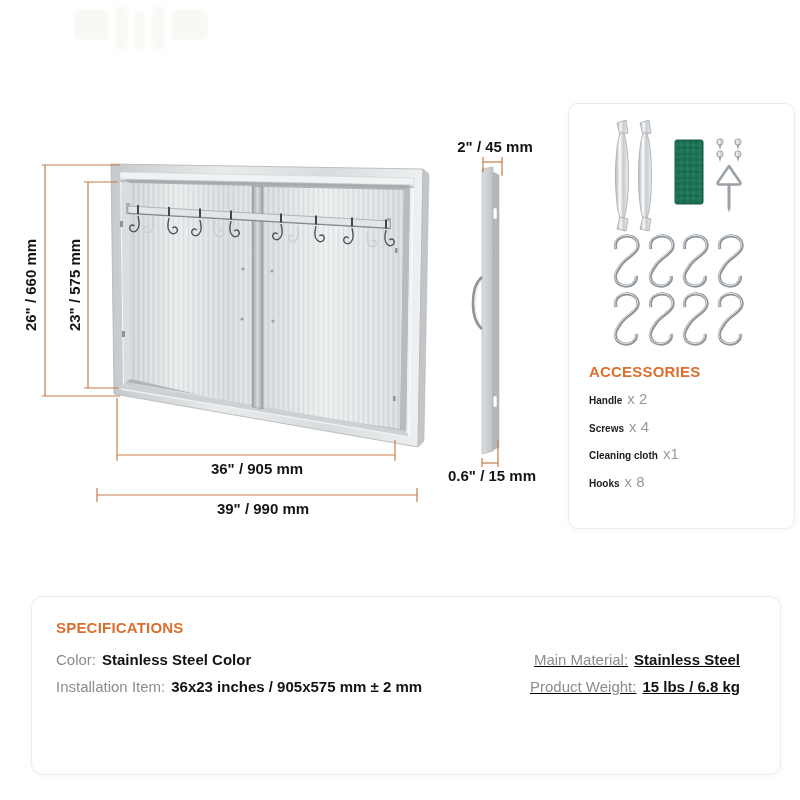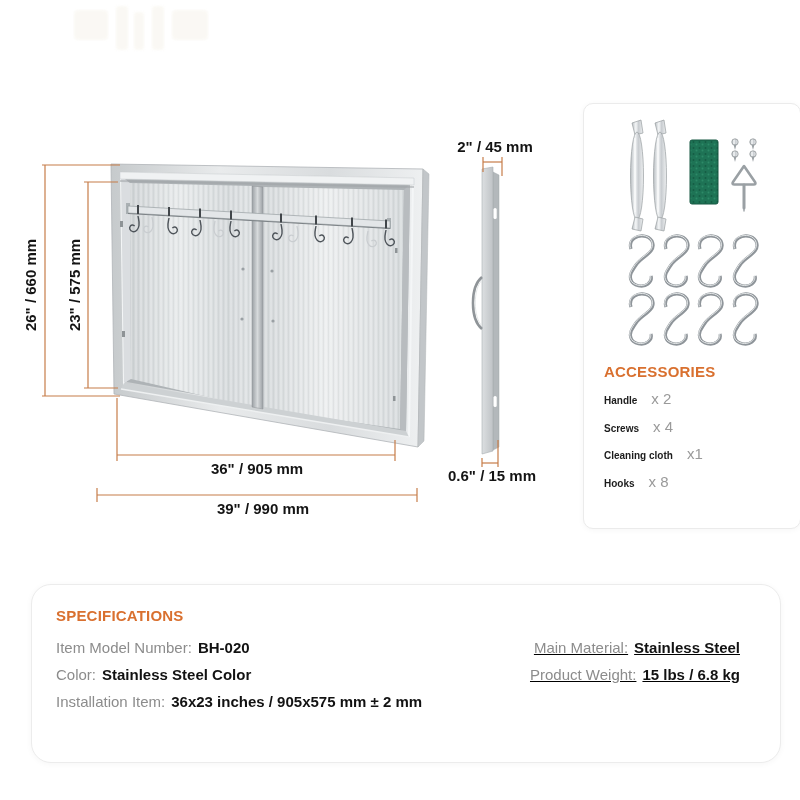--- a/index.html
+++ b/index.html
@@ -9,32 +9,32 @@
 
   
   .dim{position:absolute;font-weight:700;font-size:15px;color:#141414;white-space:nowrap;}
   .dim.vert{transform:translate(-50%,-50%) rotate(-90deg);}
   .dim.horz{transform:translateX(-50%);}
 
   
   .watermark{position:absolute;left:68px;top:2px;width:150px;height:54px;opacity:.55;filter:blur(1px);}
 
   
-  .acc-panel{position:absolute;left:583px;top:103px;width:216px;height:424px;background:#fff;
-             border:1px solid #ebebeb;border-radius:10px;box-shadow:0 1px 6px rgba(0,0,0,.04);}
+  .acc-panel{position:absolute;left:568px;top:103px;width:216px;height:424px;background:#fff;
+             border:1px solid #ebebeb;border-radius:10px;box-shadow:0 1px 6px rgba(0,0,0,.04);padding-left:9px;}
   .acc-icons{position:absolute;left:0;top:0;}
   .acc-title{position:absolute;left:20px;top:259px;font-size:15px;font-weight:700;color:#d9702f;letter-spacing:.2px;}
   .acc-list{position:absolute;left:20px;top:286px;right:10px;}
   .acc-row{line-height:18px;margin-bottom:7.5px;white-space:nowrap;}
   .acc-name{font-weight:700;color:#1c1c1c;font-size:10px;}
-  .acc-qty{color:#9a9a9a;font-size:15px;margin-left:14px;}
+  .acc-qty{color:#9a9a9a;font-size:15px;margin-left:5px;}
 
   
-  .spec-panel{position:absolute;left:31px;top:584px;width:748px;height:177px;background:#fff;
-              border:1px solid #ececec;border-radius:20px;box-shadow:0 1px 6px rgba(0,0,0,.04);}
+  .spec-panel{position:absolute;left:31px;top:596px;width:748px;height:177px;background:#fff;
+              border:1px solid #ececec;border-radius:12px;box-shadow:0 1px 6px rgba(0,0,0,.04);}
   .spec-title{position:absolute;left:24px;top:22px;font-size:15px;font-weight:700;color:#d9702f;letter-spacing:.2px;}
   .spec-col-left{position:absolute;left:24px;top:54px;}
   .spec-col-right{position:absolute;right:40px;top:54px;text-align:right;text-decoration:underline;}
   .spec-row{line-height:18px;margin-bottom:9px;white-space:nowrap;}
   .spec-label{color:#8c8c8c;font-size:15px;}
   .spec-value{color:#121212;font-weight:700;font-size:15px;margin-left:6px;}
 </style>
 </head>
 <body>
 
@@ -288,21 +288,20 @@
       <div class="acc-row"><span class="acc-name">Handle</span><span class="acc-qty">x 2</span></div>
       <div class="acc-row"><span class="acc-name">Screws</span><span class="acc-qty">x 4</span></div>
       <div class="acc-row"><span class="acc-name">Cleaning cloth</span><span class="acc-qty">x1</span></div>
       <div class="acc-row"><span class="acc-name">Hooks</span><span class="acc-qty">x 8</span></div>
     </div>
   </div>
 
   <div class="spec-panel">
     <div class="spec-title">SPECIFICATIONS</div>
     <div class="spec-col-left">
-      <div class="spec-row"><span class="spec-label">Item Model Number:</span><span class="spec-value">BH-020</span></div>
       <div class="spec-row"><span class="spec-label">Color:</span><span class="spec-value">Stainless Steel Color</span></div>
       <div class="spec-row"><span class="spec-label">Installation Item:</span><span class="spec-value">36x23 inches / 905x575 mm ± 2 mm</span></div>
     </div>
     <div class="spec-col-right">
       <div class="spec-row"><span class="spec-label">Main Material:</span><span class="spec-value">Stainless Steel</span></div>
       <div class="spec-row"><span class="spec-label">Product Weight:</span><span class="spec-value">15 lbs / 6.8 kg</span></div>
     </div>
   </div>
 
 </div>

